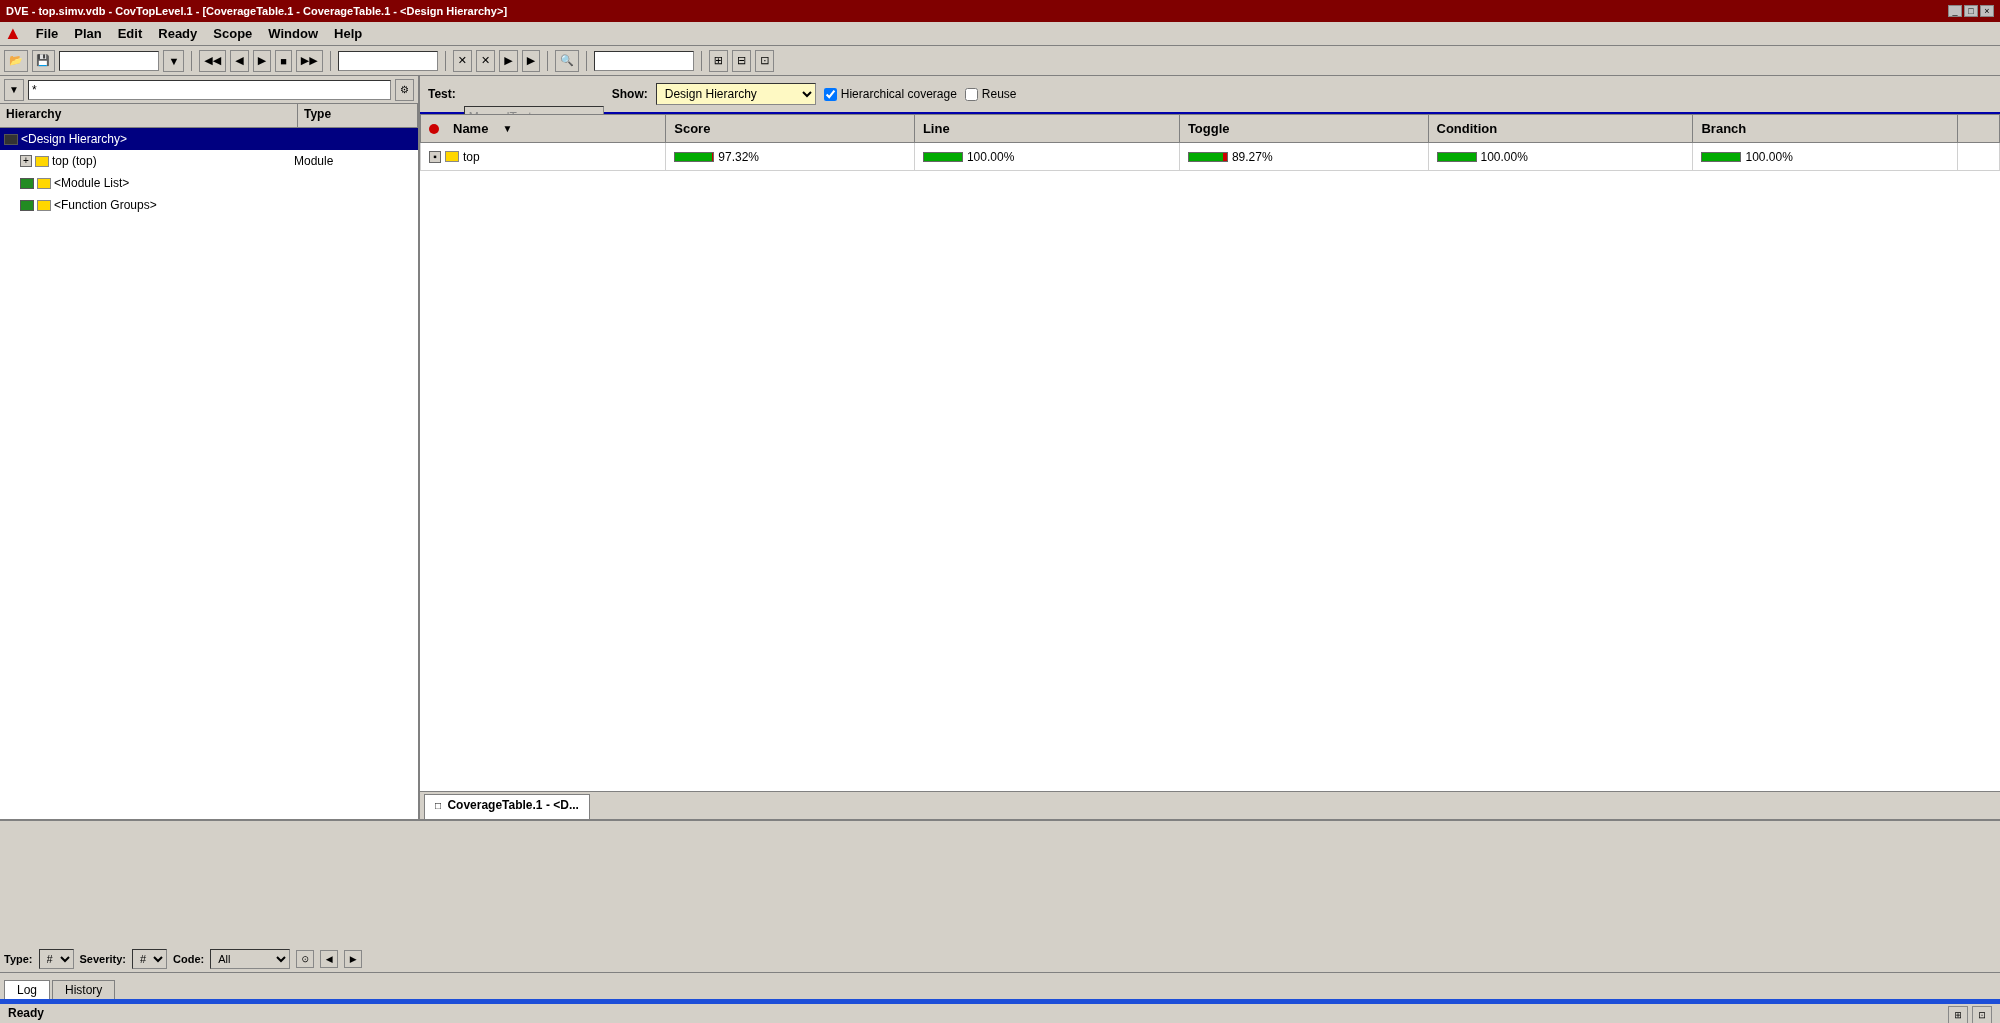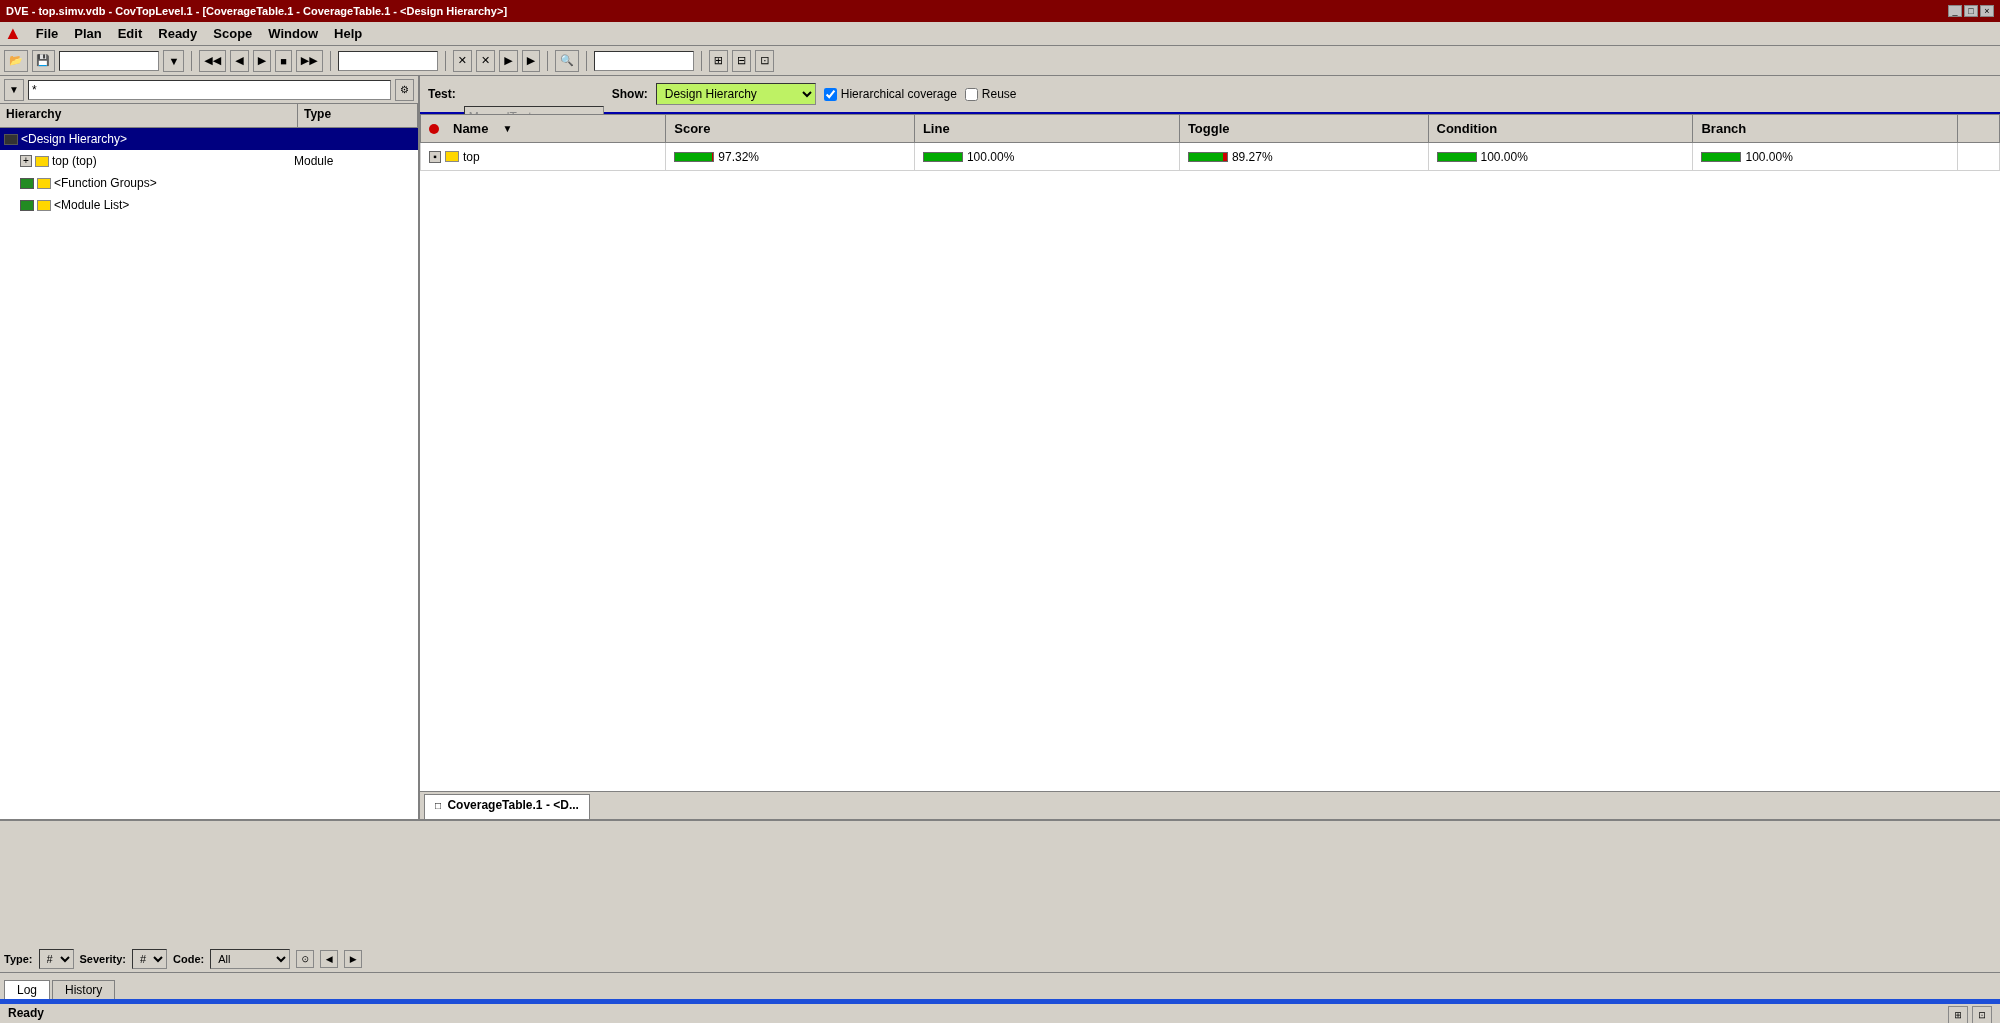--- a/index.html
+++ b/index.html
@@ -216,21 +216,21 @@
       background: #d4d0c8;
       color: #888;
       padding: 2px 4px;
       height: 22px;
       font-size: 12px;
       width: 140px;
       margin-top: 45px;
     }
     .coverage-select {
       border: 1px inset #888;
-      background: #bef264;
+      background: #fef9c3;
       padding: 2px 4px;
       height: 22px;
       font-size: 12px;
       width: 160px;
     }
     .coverage-checkbox-label {
       display: flex;
       align-items: center;
       gap: 4px;
       font-size: 12px;
@@ -512,30 +512,30 @@
           <span style="display:inline-block;width:14px;height:11px;background:#ffd700;border:1px solid #888;flex-shrink:0;"></span>
           <span class="tree-label">top (top)</span>
         </div>
         <div class="tree-type">Module</div>
       </div>
 
       <div class="tree-row">
         <div class="tree-row-indent" style="padding-left:16px;">
           <span style="display:inline-block;width:14px;height:11px;background:#228B22;border:1px solid #555;flex-shrink:0;"></span>
           <span style="display:inline-block;width:14px;height:11px;background:#ffd700;border:1px solid #888;flex-shrink:0;"></span>
-          <span class="tree-label">&lt;Function Groups&gt;</span>
+          <span class="tree-label">&lt;Module List&gt;</span>
         </div>
         <div class="tree-type"></div>
       </div>
 
       <div class="tree-row">
         <div class="tree-row-indent" style="padding-left:16px;">
           <span style="display:inline-block;width:14px;height:11px;background:#228B22;border:1px solid #555;flex-shrink:0;"></span>
           <span style="display:inline-block;width:14px;height:11px;background:#ffd700;border:1px solid #888;flex-shrink:0;"></span>
-          <span class="tree-label">&lt;Module List&gt;</span>
+          <span class="tree-label">&lt;Function Groups&gt;</span>
         </div>
         <div class="tree-type"></div>
       </div>
 
     </div>
   </div>
 
   <div class="right-panel">
 
     <div class="coverage-toolbar">

